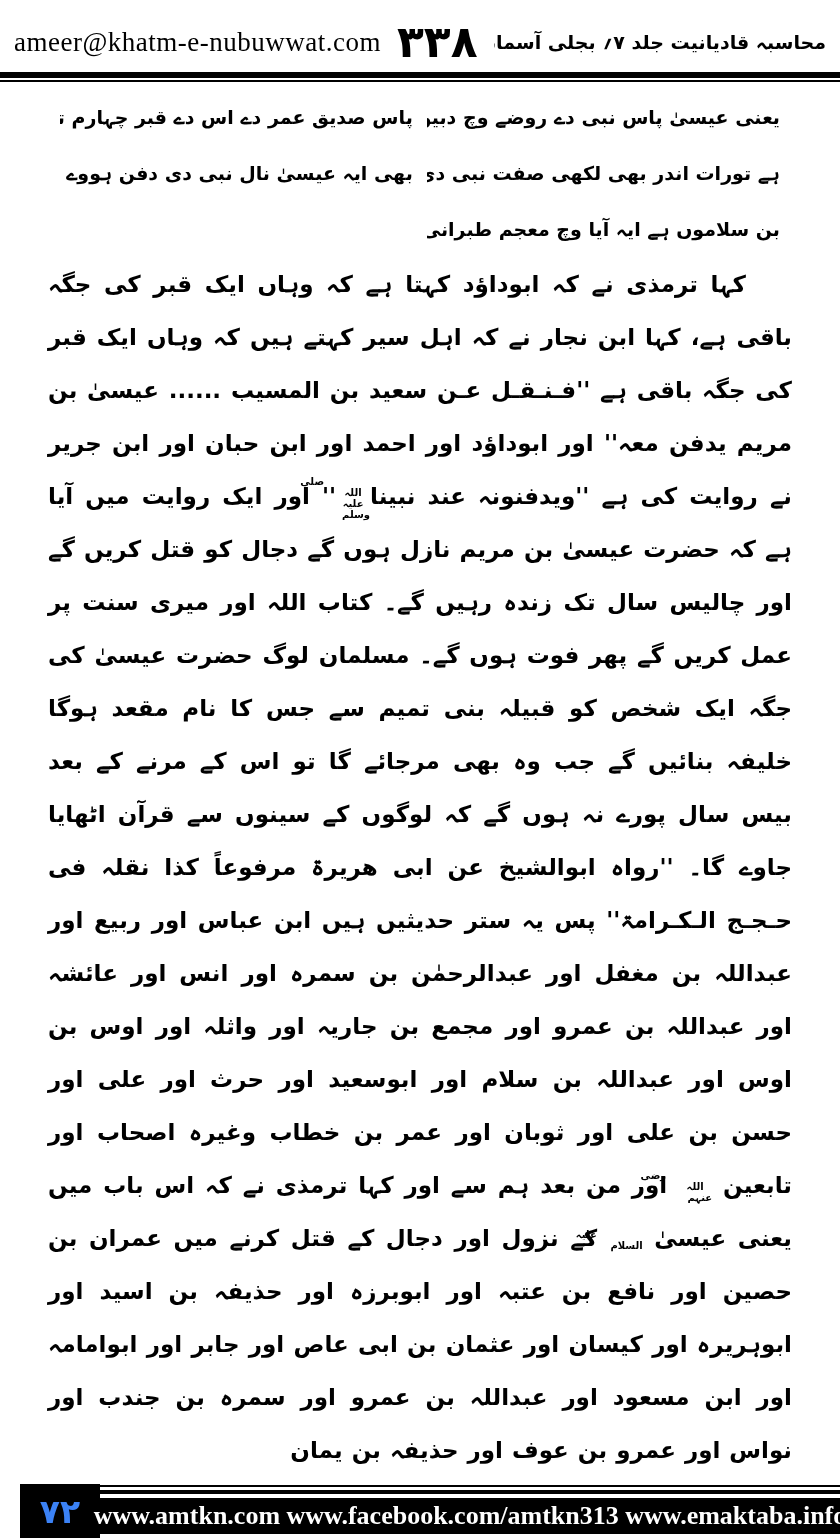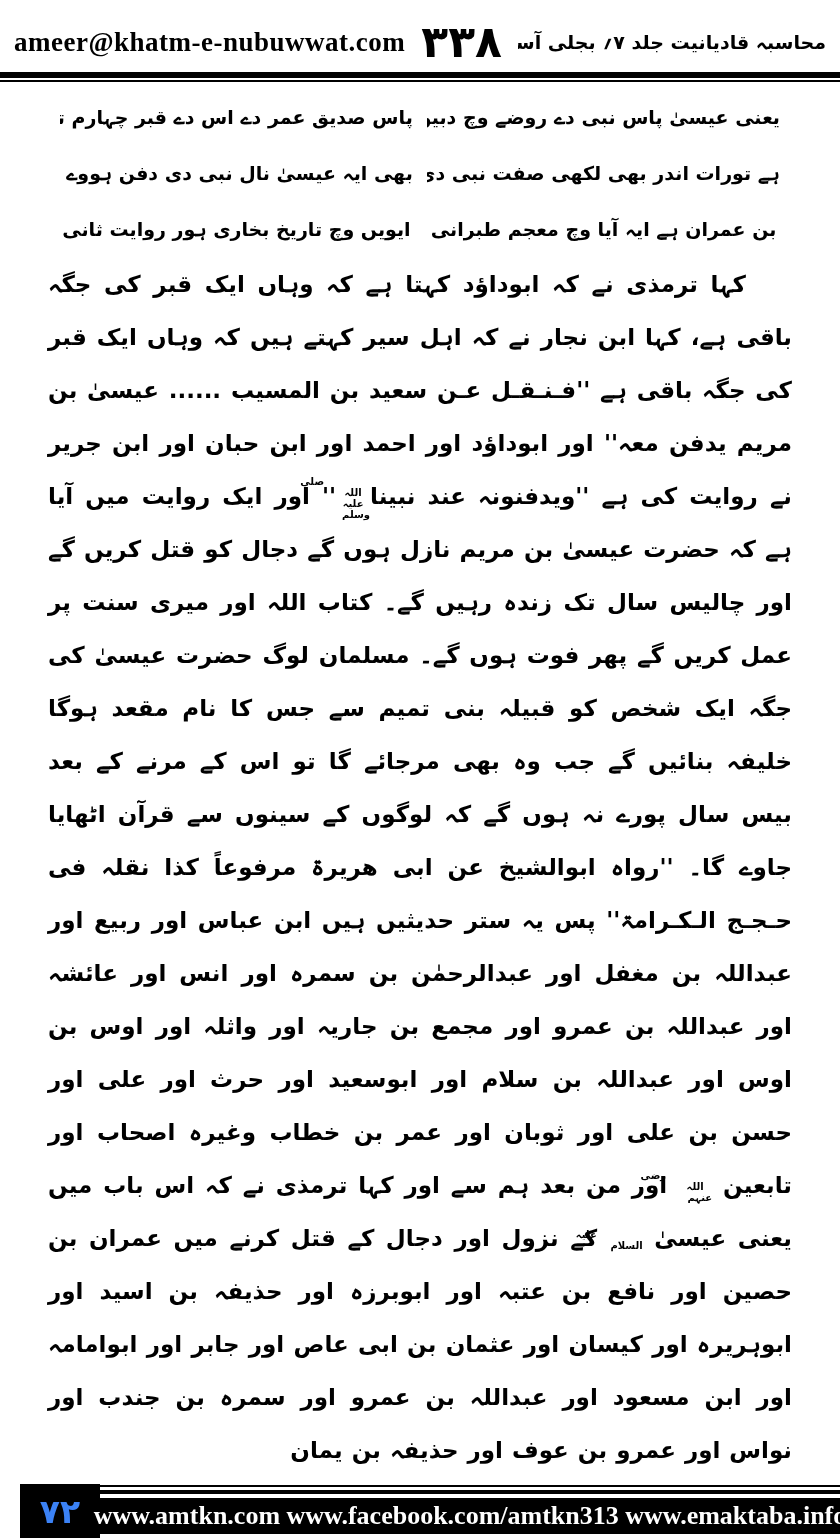--- a/index.html
+++ b/index.html
@@ -14,21 +14,21 @@
   }
   
   .header{
     display:flex;
     align-items:center;
     padding:16px 14px 4px 14px;
     height:52px;
   }
   .email{
     font-family:"Liberation Serif", serif;
-    font-weight:bold;
+    font-weight:normal;
     font-size:27px;
     letter-spacing:.5px;
     white-space:nowrap;
   }
   .header-pagenum{
     font-size:44px;
     font-weight:bold;
     line-height:1;
     margin:0 16px 0 16px;
     direction:rtl;
@@ -151,22 +151,21 @@
     <div class="poem">
       <div class="poem-row">
         <span class="hemistich">یعنی عیسیٰ پاس نبی دے روضے وچ دبیوے</span>
         <span class="hemistich">پاس صدیق عمر دے اس دے قبر چہارم تھیوے</span>
       </div>
       <div class="poem-row">
         <span class="hemistich">ہے تورات اندر بھی لکھی صفت نبی دی بھائی</span>
         <span class="hemistich">بھی ایہ عیسیٰ نال نبی دی دفن ہووے یک جائی</span>
       </div>
       <div class="poem-row">
-        <span class="hemistich">بن عمران ہے ایہ آیا وچ معجم طبرانی</span>
-        <span class="hemistich">ایویں وچ تاریخ بخاری ہور روایت ثانی</span>
+        <span class="hemistich">بن سلاموں ہے ایہ آیا وچ معجم طبرانی</span>
       </div>
     </div>
 
     <p class="para para-main"><span class="run-n">کہا ترمذی نے کہ ابوداؤد کہتا ہے کہ وہاں ایک قبر کی جگہ باقی ہے، کہا ابن نجار نے کہ اہل سیر کہتے ہیں کہ وہاں ایک قبر کی جگہ باقی ہے ''</span><span class="run-b">فـنـقـل عـن سعید بن المسیب ...... عیسیٰ بن مریم یدفن معہ</span><span class="run-n">'' اور ابوداؤد اور احمد اور ابن حبان اور ابن جریر نے روایت کی ہے ''</span><span class="run-b">ویدفنونہ عند نبینا</span><span class="run-h">صلی اللہ علیہ وسلم</span><span class="run-n">'' اور ایک روایت میں آیا ہے کہ حضرت عیسیٰ بن مریم نازل ہوں گے دجال کو قتل کریں گے اور چالیس سال تک زندہ رہیں گے۔ کتاب اللہ اور میری سنت پر عمل کریں گے پھر فوت ہوں گے۔ مسلمان لوگ حضرت عیسیٰ کی جگہ ایک شخص کو قبیلہ بنی تمیم سے جس کا نام مقعد ہوگا خلیفہ بنائیں گے جب وہ بھی مرجائے گا تو اس کے مرنے کے بعد بیس سال پورے نہ ہوں گے کہ لوگوں کے سینوں سے قرآن اٹھایا جاوے گا۔ ''</span><span class="run-b">رواہ ابوالشیخ عن ابی ھریرۃ مرفوعاً کذا نقلہ فی حـجـج الـکـرامۃ</span><span class="run-n">'' پس یہ ستر حدیثیں ہیں ابن عباس اور ربیع اور عبداللہ بن مغفل اور عبدالرحمٰن بن سمرہ اور انس اور عائشہ اور عبداللہ بن عمرو اور مجمع بن جاریہ اور واثلہ اور اوس بن اوس اور عبداللہ بن سلام اور ابوسعید اور حرث اور علی اور حسن بن علی اور ثوبان اور عمر بن خطاب وغیرہ اصحاب اور تابعین </span><span class="run-h">رضی اللہ عنہم</span><span class="run-n"> اور من بعد ہم سے اور کہا ترمذی نے کہ اس باب میں یعنی عیسیٰ </span><span class="run-h">علیہ السلام</span><span class="run-n"> کے نزول اور دجال کے قتل کرنے میں عمران بن حصین اور نافع بن عتبہ اور ابوبرزہ اور حذیفہ بن اسید اور ابوہریرہ اور کیسان اور عثمان بن ابی عاص اور جابر اور ابوامامہ اور ابن مسعود اور عبداللہ بن عمرو اور سمرہ بن جندب اور نواس اور عمرو بن عوف اور حذیفہ بن یمان </span></p>
 
   </div>
 
   <div class="footer">
     <div class="footer-pagebox">
       <span>۷۲</span>

